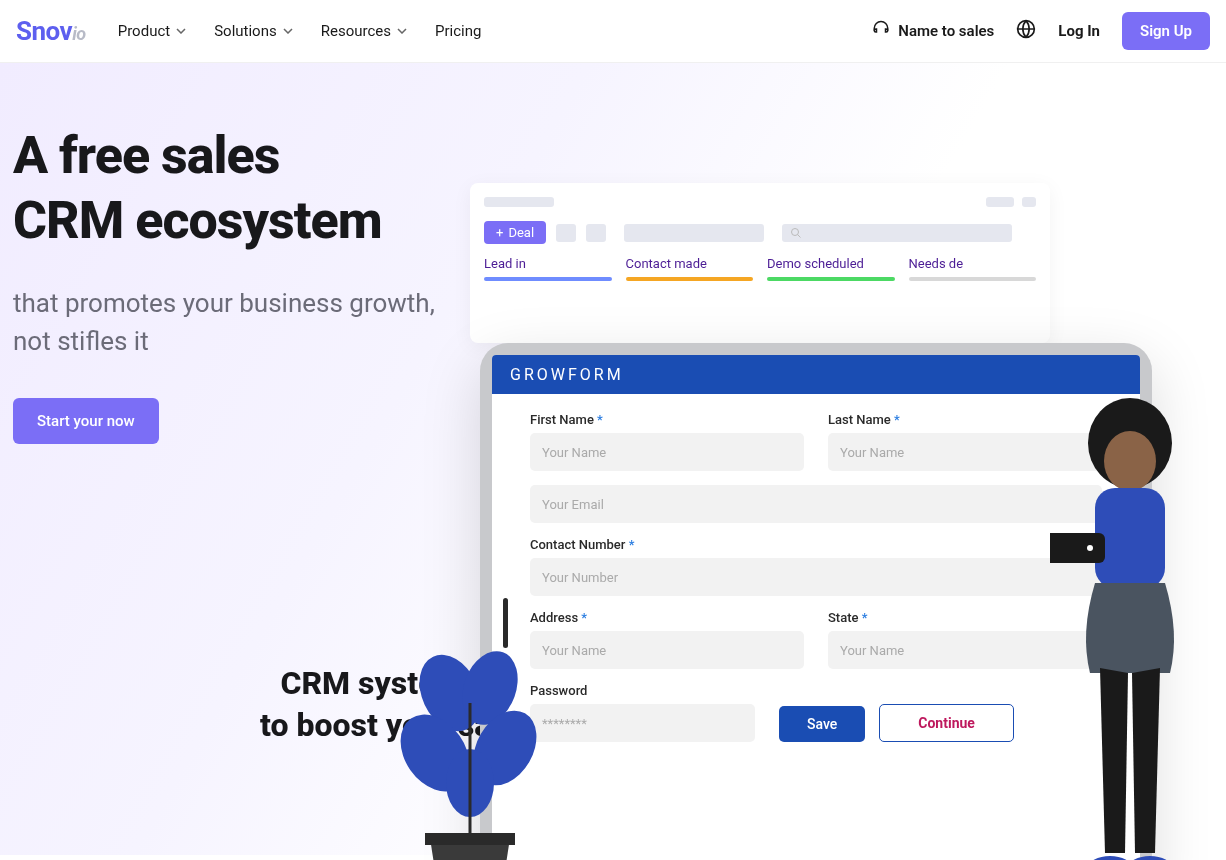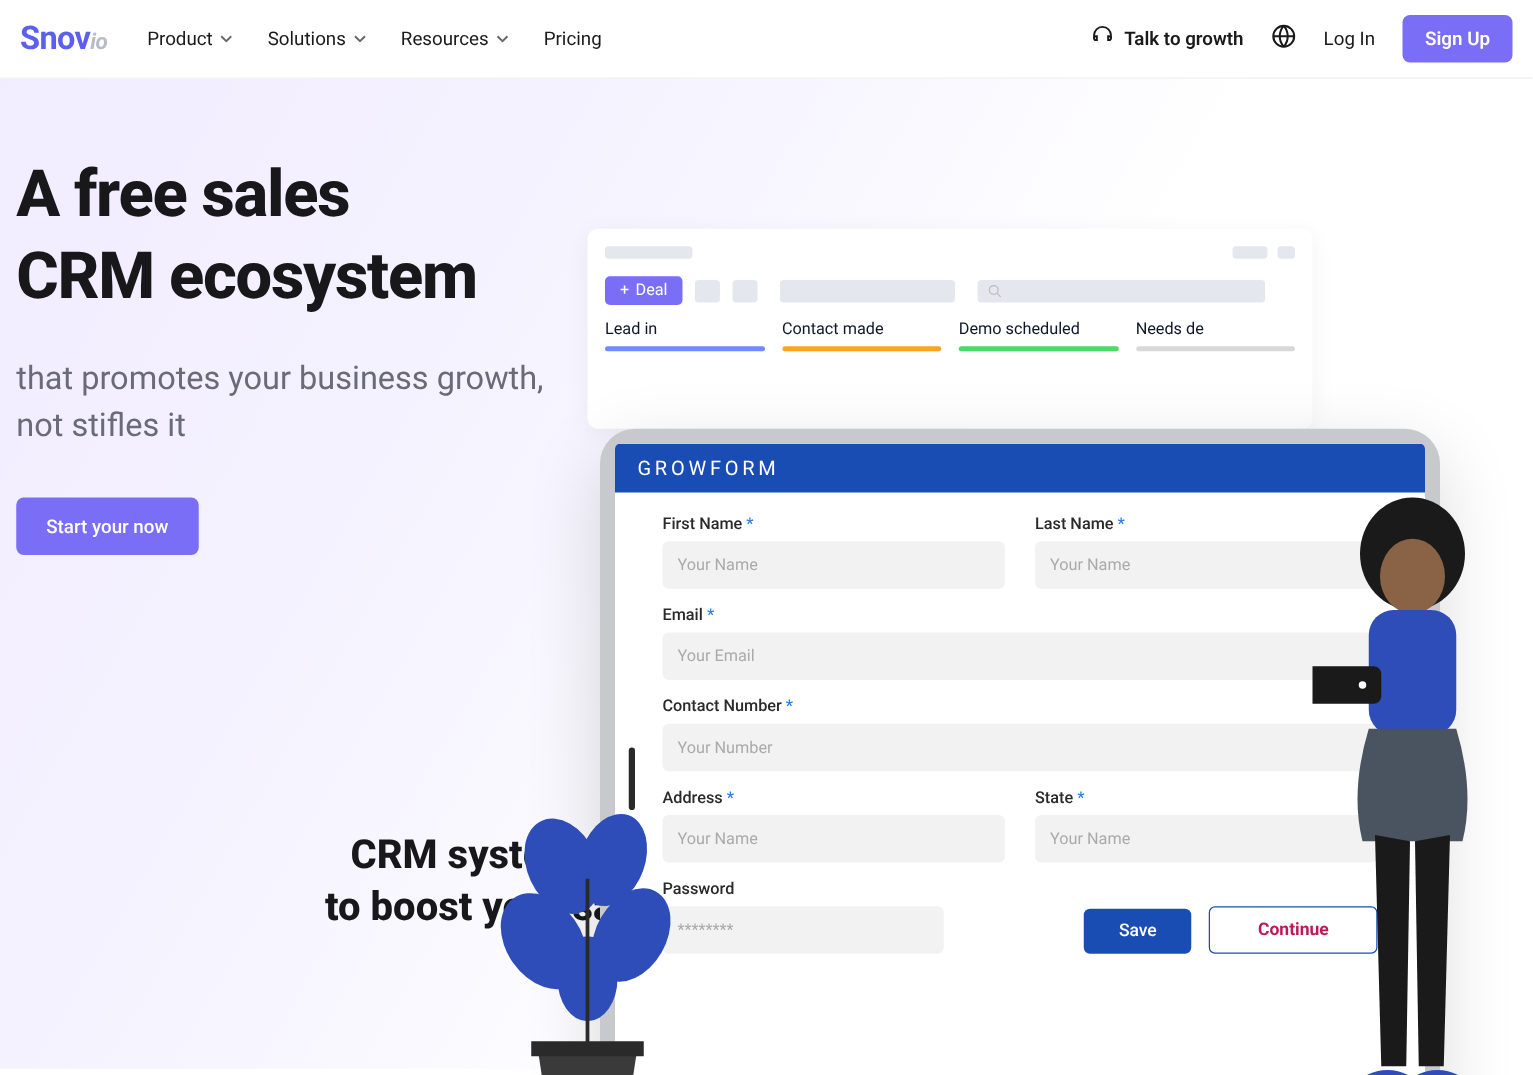--- a/index.html
+++ b/index.html
@@ -8,47 +8,47 @@
 .logo{font-size:26px;font-weight:700;color:#5d5fef;letter-spacing:-0.5px}
 .logo .io{color:#b8bbc7;font-size:18px;font-style:italic}
 .nav{display:flex;gap:28px;margin-left:32px}
 .nav-item{display:flex;align-items:center;gap:6px;font-size:15px;color:#1a1a1a;cursor:pointer}
 .chevron{width:10px;height:10px;display:inline-flex;align-items:center;justify-content:center}
 .chevron svg{width:10px;height:6px}
 .right-actions{margin-left:auto;display:flex;align-items:center;gap:22px}
 .talk-sales{display:flex;align-items:center;gap:8px;font-size:15px;font-weight:600;color:#1a1a1a;cursor:pointer}
 .headset-icon{width:18px;height:18px}
 .globe-icon{width:20px;height:20px;cursor:pointer}
-.login{font-size:15px;font-weight:400;color:#1a1a1a;cursor:pointer}
+.login{font-size:15px;font-weight:700;color:#1a1a1a;cursor:pointer}
 .signup-btn{background:#7b6ef6;color:#fff;padding:10px 18px;border-radius:6px;font-size:15px;font-weight:600;border:none;cursor:pointer}
 .hero{position:relative;height:792px;background:linear-gradient(120deg,#f1ecff 0%,#f6f4ff 35%,#fff 60%);padding:60px 0 0 13px}
 .hero-title{font-size:52px;font-weight:800;color:#18181b;line-height:1.25;letter-spacing:-1px}
 .hero-sub{font-size:26px;color:#6b6b78;margin-top:32px;line-height:1.45}
 .cta-btn{margin-top:38px;background:#7b6ef6;color:#fff;padding:14px 24px;border-radius:6px;font-size:15px;font-weight:500;border:none;cursor:pointer}
 .secondary-heading{position:absolute;left:260px;top:600px;font-size:32px;font-weight:800;color:#18181b;text-align:center;line-height:1.3}
 .crm-preview{position:absolute;left:470px;top:120px;width:580px;height:160px;background:#fff;border-radius:8px;padding:14px;box-shadow:0 4px 20px rgba(0,0,0,0.05)}
 .crm-top{display:flex;gap:8px;align-items:center;margin-bottom:14px}
 .crm-bar{height:10px;background:#e5e7ef;border-radius:3px}
 .crm-deal-row{display:flex;gap:10px;align-items:center;margin-bottom:12px}
 .deal-btn{background:#7b6ef6;color:#fff;padding:4px 12px;border-radius:4px;font-size:13px;display:flex;align-items:center;gap:5px}
 .crm-columns{display:flex;gap:14px}
-.crm-col{flex:1;font-size:13px;color:#0f172a}
+.crm-col{flex:1;font-size:13px;color:#4c1d95}
 .crm-col-bar{height:4px;border-radius:2px;margin-top:6px}
 .tablet{position:absolute;left:480px;top:280px;width:672px;height:560px;background:#c8c9cc;border-radius:28px;padding:12px;box-shadow:0 20px 60px rgba(0,0,0,0.15)}
 .tablet-home{position:absolute;left:23px;top:50%;width:5px;height:50px;background:#2a2a2a;border-radius:3px;transform:translateY(-50%)}
 .tablet-screen{width:100%;height:100%;background:#fff;border-radius:4px;overflow:hidden}
 .form-header{background:#1a4db3;color:#fff;padding:10px 18px;font-size:16px;font-weight:400;letter-spacing:3px}
 .form-body{padding:18px 38px}
 .form-row{display:flex;gap:24px;margin-bottom:14px}
 .form-field{flex:1}
 .form-label{font-size:13px;color:#2a2a2a;margin-bottom:6px;font-weight:500}
 .form-label .req{color:#2a7de1}
 .form-input{width:100%;height:38px;background:#f2f2f2;border:none;border-radius:5px;padding:0 12px;font-size:13px;color:#999}
 .form-input::placeholder{color:#aaa}
-.form-btns{display:flex;gap:14px;justify-content:flex-end;margin-top:8px}
+.form-btns{display:flex;gap:14px;justify-content:flex-start;margin-top:8px}
 .save-btn{background:#1a4db3;color:#fff;padding:10px 28px;border-radius:5px;border:none;font-size:14px;font-weight:500;cursor:pointer}
 .continue-btn{background:#fff;color:#be185d;padding:10px 38px;border-radius:5px;border:1.5px solid #1a4db3;font-size:14px;font-weight:700;cursor:pointer}
 .plant{position:absolute;left:380px;top:580px;width:180px;height:270px}
 .person{position:absolute;left:1050px;top:330px;width:160px;height:520px}
 </style>
 </head>
 <body>
 
 <div class="header">
   <div class="logo">
@@ -82,21 +82,21 @@
     <div class="nav-item">
       <span>Pricing</span>
     </div>
   </div>
   <div class="right-actions">
     <div class="talk-sales">
       <span><svg class="headset-icon" viewBox="0 0 24 24" fill="none" stroke="#1a1a1a" stroke-width="2">
             <path d="M3 14v-3a9 9 0 0118 0v3"></path>
             <path d="M21 14a2 2 0 01-2 2h-1v-4h1a2 2 0 012 2zM3 14a2 2 0 002 2h1v-4H5a2 2 0 00-2 2z"></path>
           </svg></span>
-      <span>Talk to growth</span>
+      <span>Name to sales</span>
     </div>
     <span><svg class="globe-icon" viewBox="0 0 24 24" fill="none" stroke="#1a1a1a" stroke-width="2">
           <circle cx="12" cy="12" r="10"></circle>
           <path d="M2 12h20M12 2a15 15 0 010 20M12 2a15 15 0 000 20"></path>
         </svg></span>
     <div class="login">Log In</div>
     <button class="signup-btn">Sign Up</button>
   </div>
 </div>
 
@@ -156,21 +156,20 @@
             <div class="form-label"><span>First Name</span> <span class="req">*</span></div>
             <input class="form-input" placeholder="Your Name" style="">
           </div>
           <div class="form-field">
             <div class="form-label"><span>Last Name</span> <span class="req">*</span></div>
             <input class="form-input" placeholder="Your Name" style="">
           </div>
         </div>
         <div class="form-row">
           <div class="form-field">
-            <div class="form-label"><span>Email</span> <span class="req">*</span></div>
             <input class="form-input" placeholder="Your Email" style="">
           </div>
         </div>
         <div class="form-row">
           <div class="form-field">
             <div class="form-label"><span>Contact Number</span> <span class="req">*</span></div>
             <input class="form-input" placeholder="Your Number" style="">
           </div>
         </div>
         <div class="form-row">

